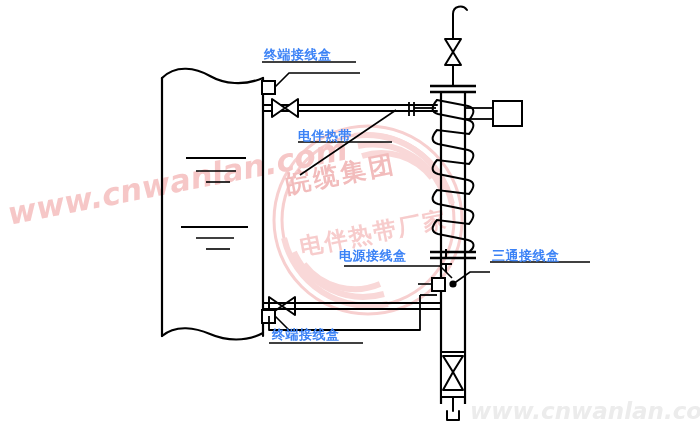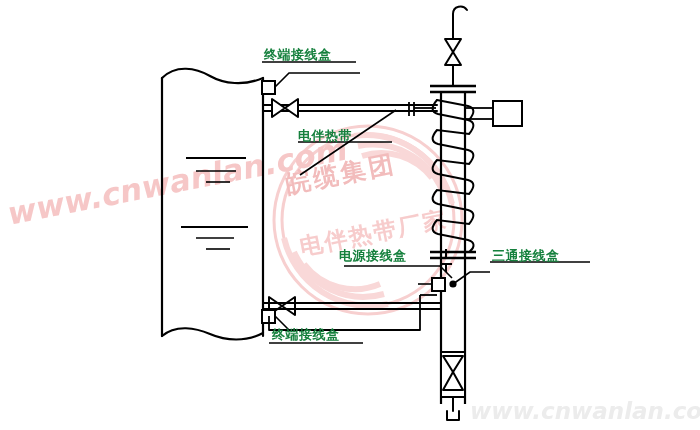--- a/index.html
+++ b/index.html
@@ -19,21 +19,21 @@
     position: absolute;
     left: 0;
     top: 0;
     width: 700px;
     height: 430px;
   }
   .cn-label {
     position: absolute;
     font-family: "DejaVu Sans", "Liberation Sans", sans-serif;
     font-weight: bold;
-    color: #15803d;
+    color: #3b82f6;
     white-space: nowrap;
     letter-spacing: 0.5px;
   }
   #label-terminal-top   { left: 264px; top: 46px;  font-size: 13px; }
   #label-heat-cable     { left: 298px; top: 127px; font-size: 13px; }
   #label-power-box      { left: 339px; top: 247px; font-size: 13px; }
   #label-tee-box        { left: 492px; top: 247px; font-size: 13px; }
   #label-terminal-bot   { left: 272px; top: 326px; font-size: 13px; }
   #caption {
     position: absolute;

